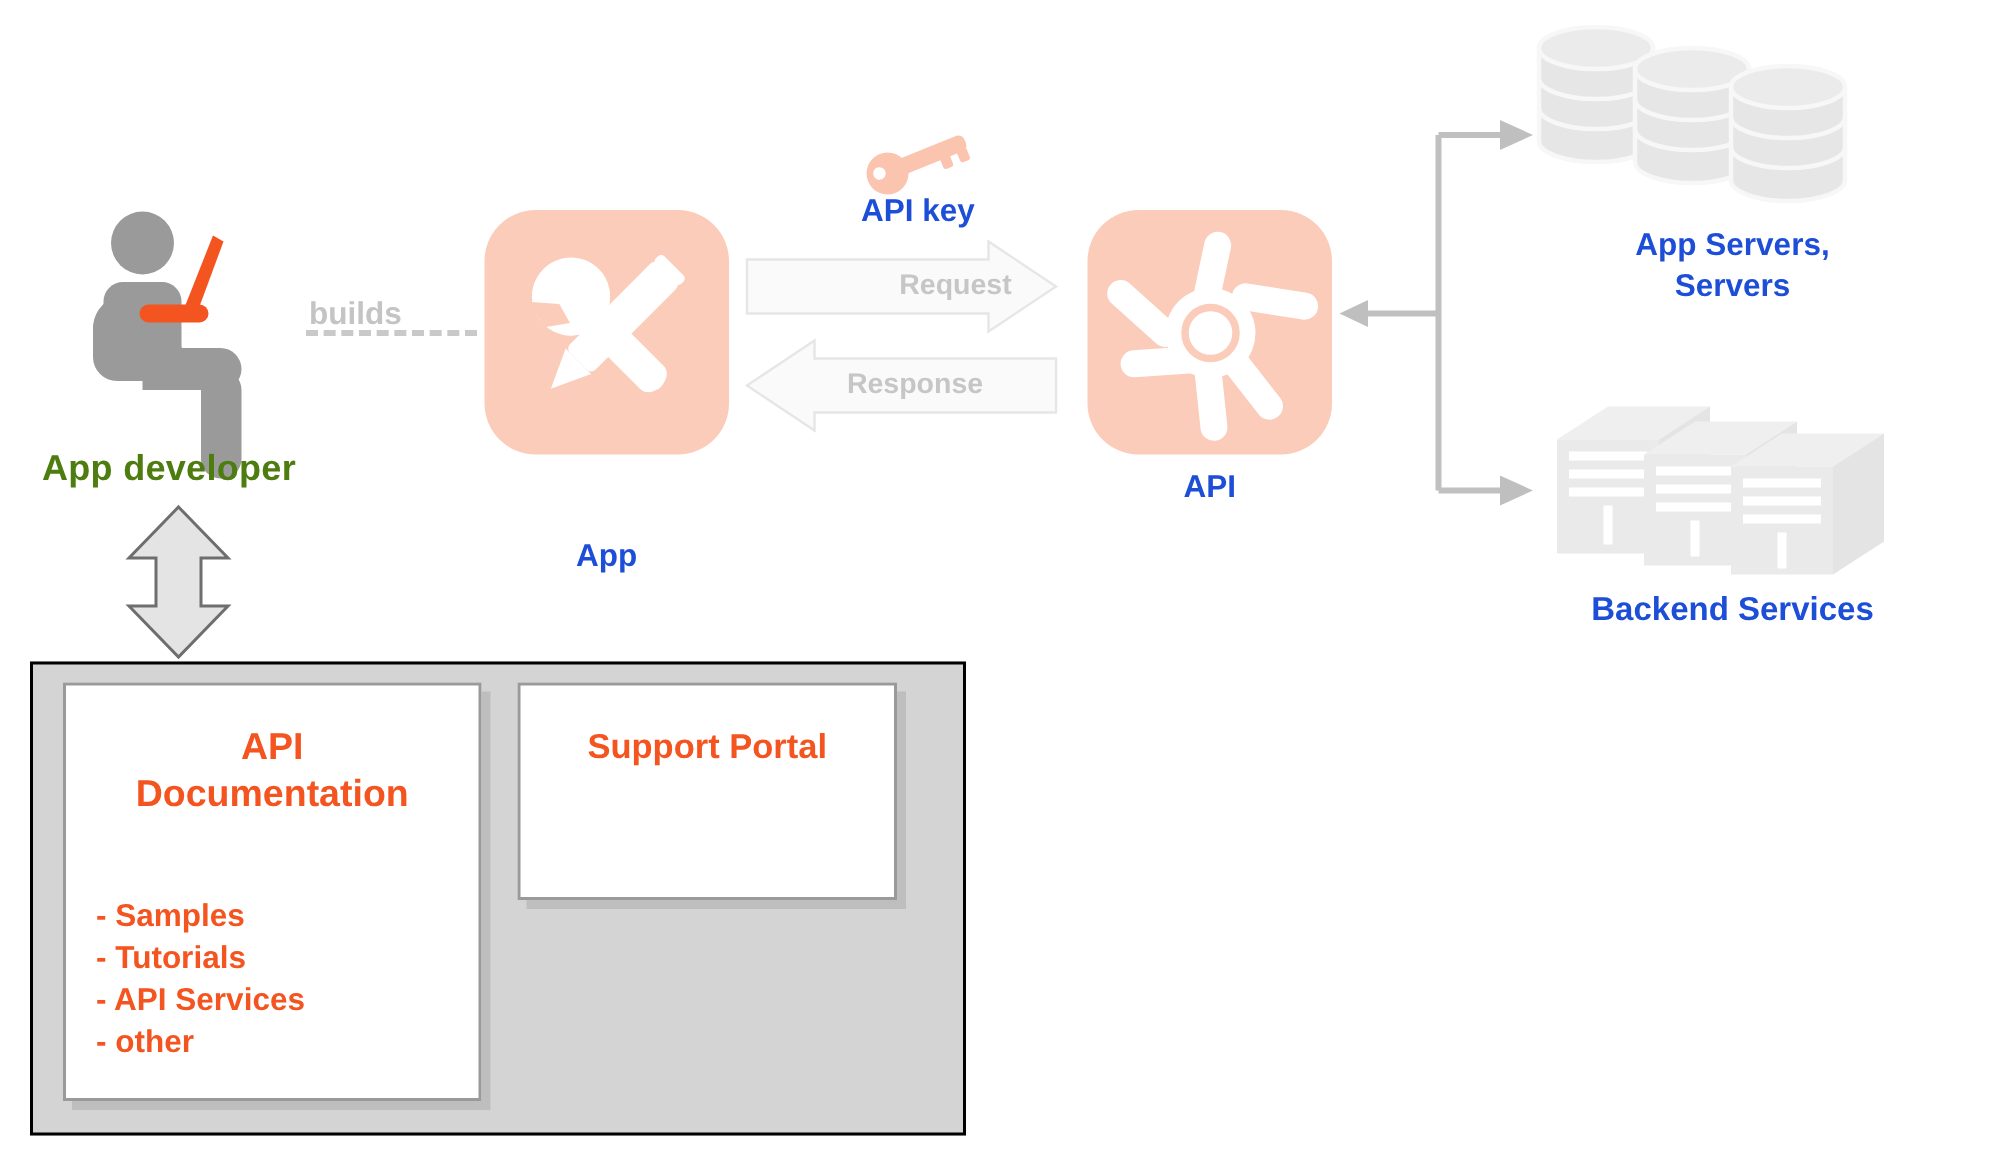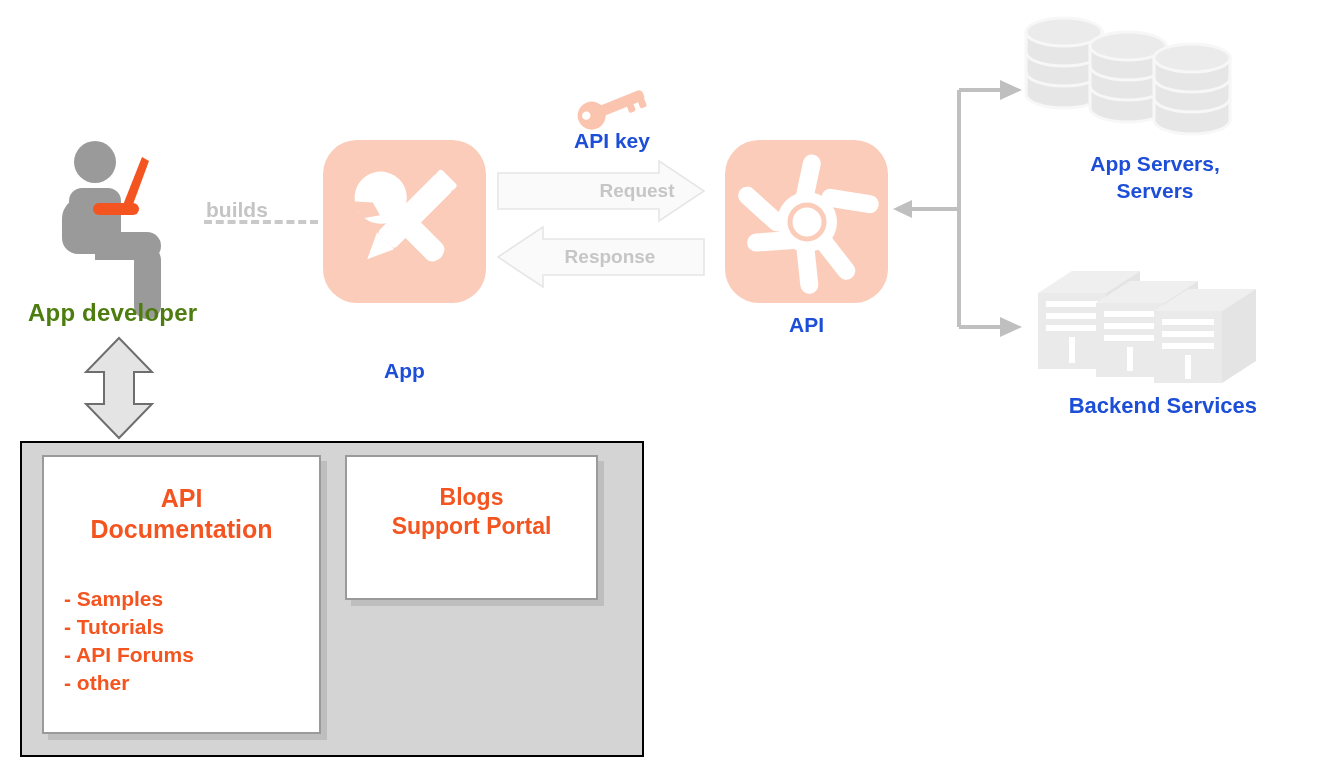--- a/index.html
+++ b/index.html
@@ -210,42 +210,41 @@
       <rect x="124" y="56" width="68" height="72" fill="#eaeaea"></rect>
       <g fill="#ffffff">
         <rect x="132" y="64" width="52" height="6"></rect>
         <rect x="132" y="76" width="52" height="6"></rect>
         <rect x="132" y="88" width="52" height="6"></rect>
         <rect x="155" y="100" width="6" height="24"></rect>
       </g>
     </g>
   </svg>
 </div>
-<div class="abs lbl-grey" style="left:967px;top:392px;width:290px;text-align:right;font-size:22px;">Backend Services</div>
+<div class="abs lbl-grey" style="left:1010px;top:392px;width:290px;text-align:center;font-size:22px;">Backend Services</div>
 
 <div class="abs" style="left:84px;top:336px;width:70px;height:104px;">
   <svg width="70" height="104" viewBox="0 0 70 104">
     <path d="M35 2 L68 36 H50 V68 H68 L35 102 L2 68 H20 V36 H2 Z" fill="#e4e4e4" stroke="#6e6e6e" stroke-width="2"></path>
   </svg>
 </div>
 
 <div class="abs panel-outer" style="left:20px;top:441px;width:620px;height:312px;">
 
   <div class="abs card" style="left:20px;top:12px;width:275px;height:275px;">
     <div class="card-title" style="margin-top:26px;">
       <div>API</div>
       <div>Documentation</div>
     </div>
-    <div class="card-list" style="margin-top:40px;padding-left:20px;">
+    <div class="card-list" style="margin-top:52px;padding-left:20px;">
       <div>- Samples</div>
       <div>- Tutorials</div>
-      <div>- API Forums</div>
+      <div>- API Services</div>
       <div>- other</div>
     </div>
   </div>
 
   <div class="abs card" style="left:323px;top:12px;width:249px;height:141px;">
     <div class="card-lines" style="margin-top:26px;">
-      <div>Blogs</div>
       <div>Support Portal</div>
     </div>
   </div>
 </div>
 
 </body></html>

